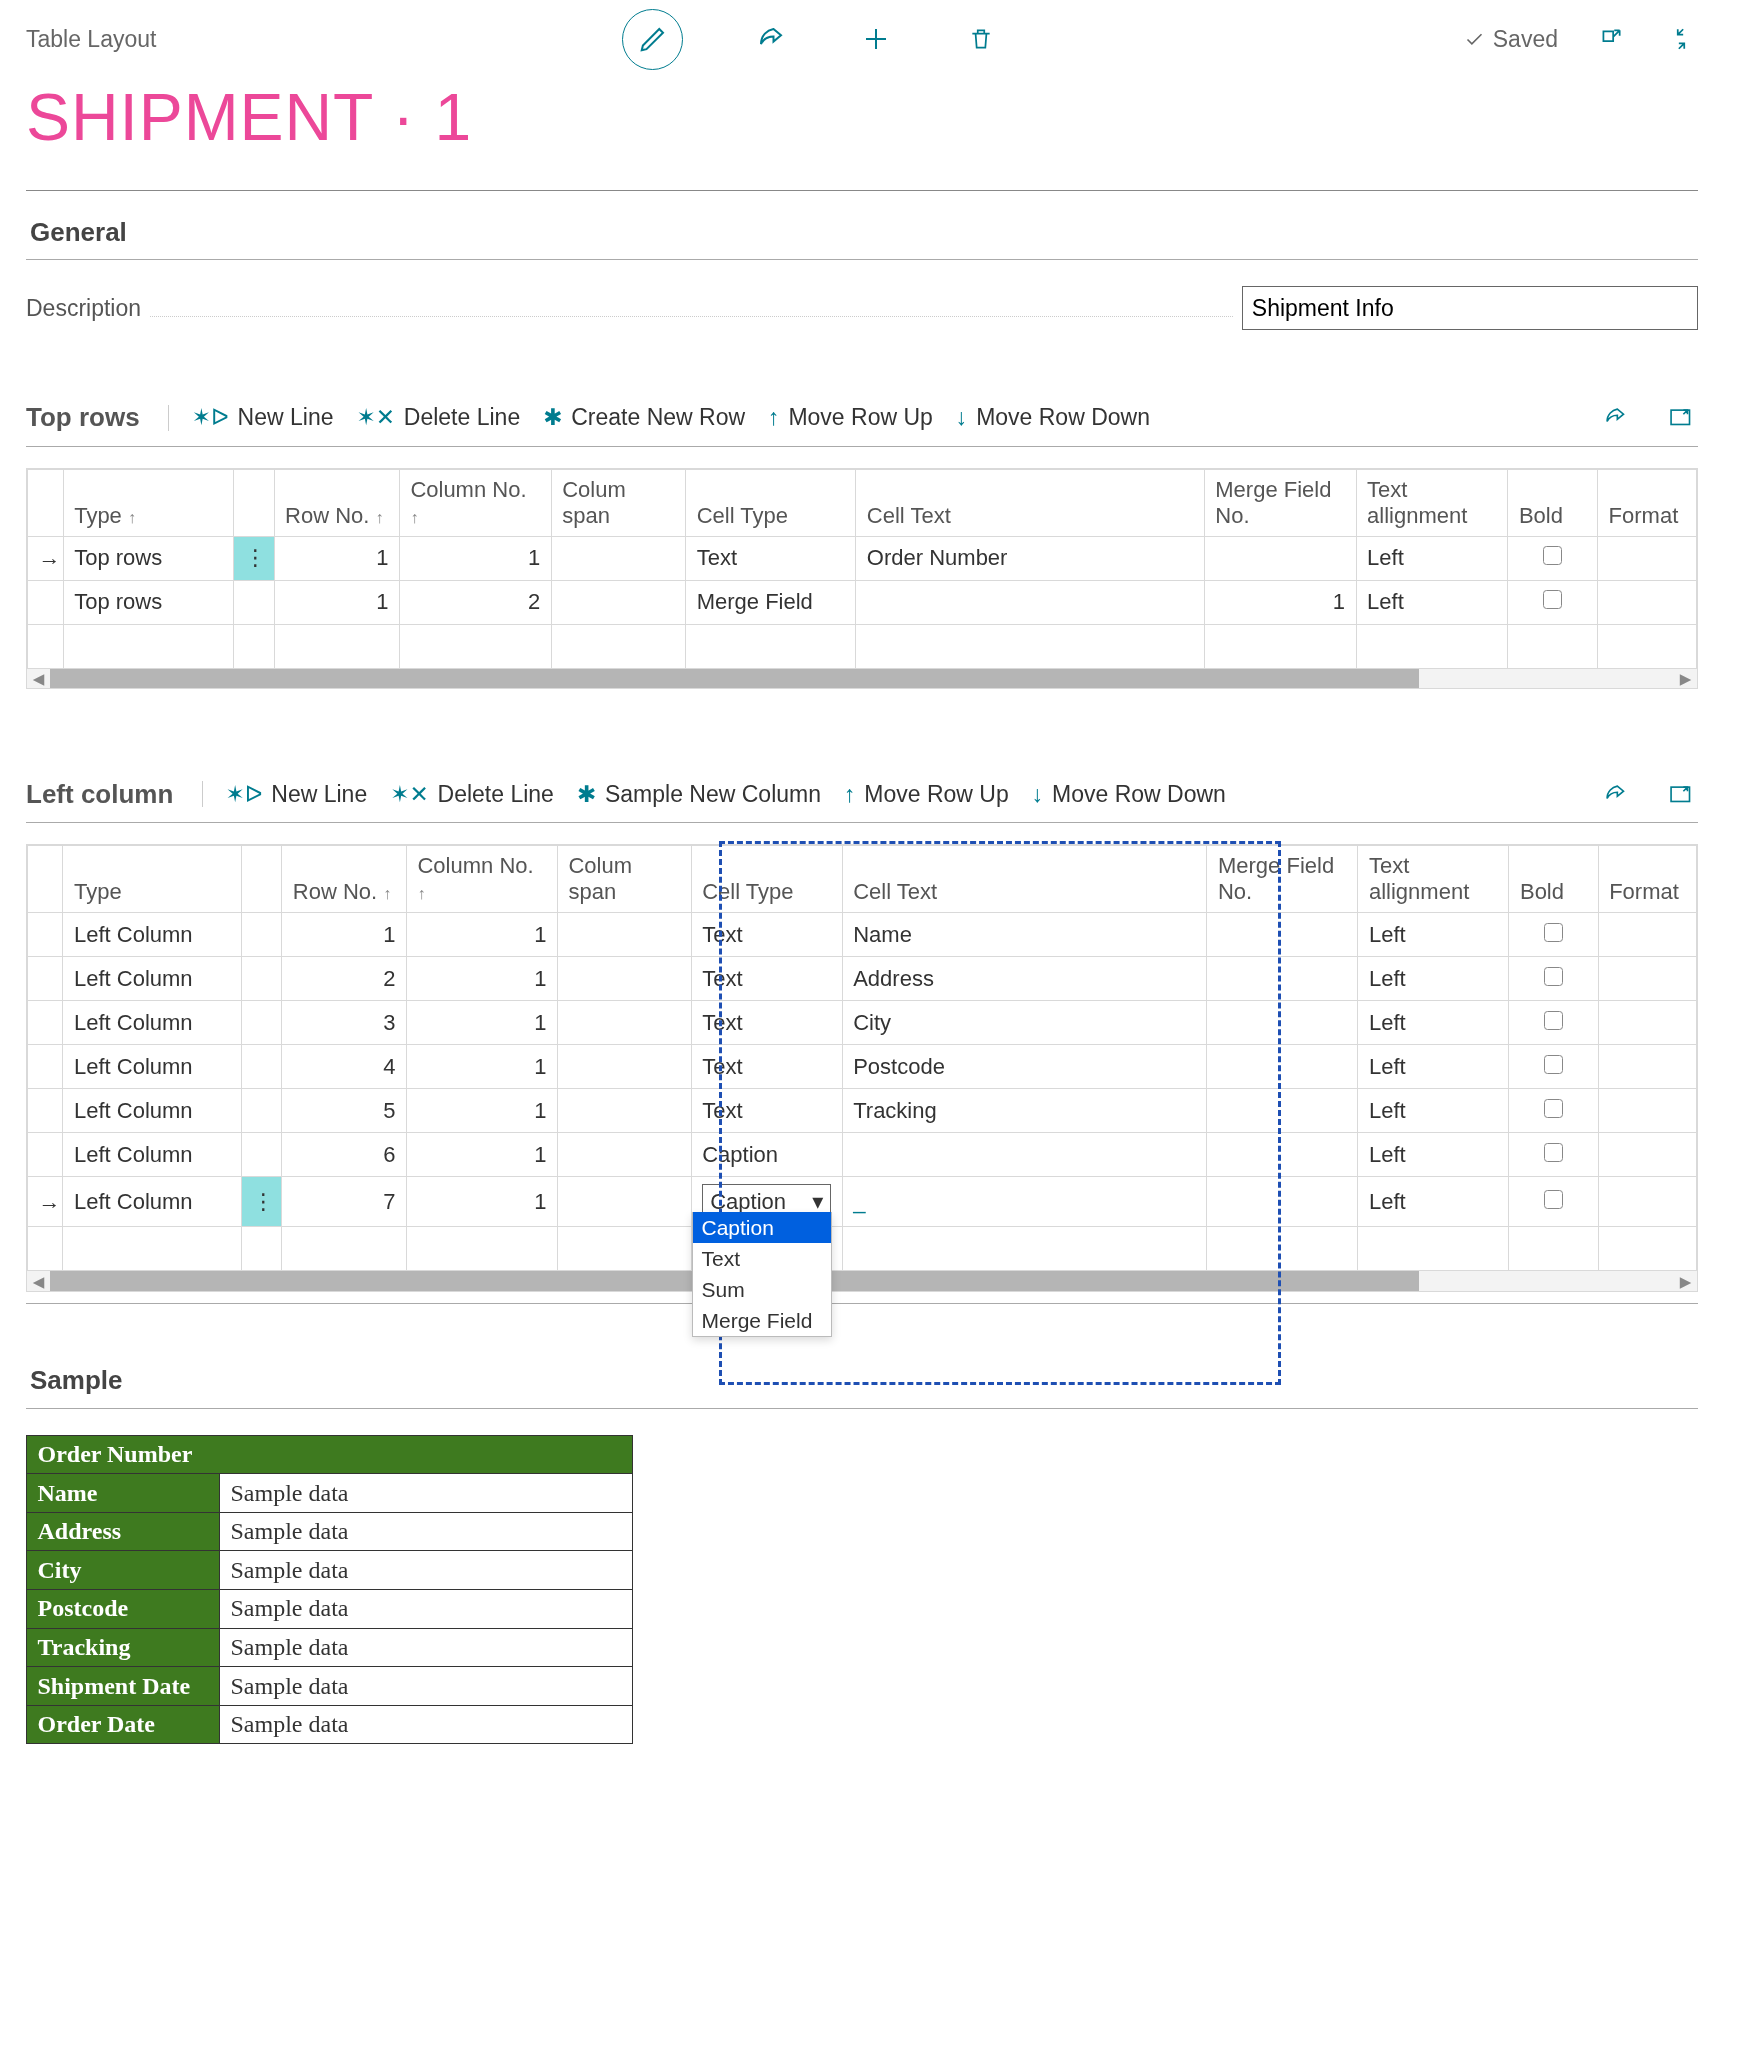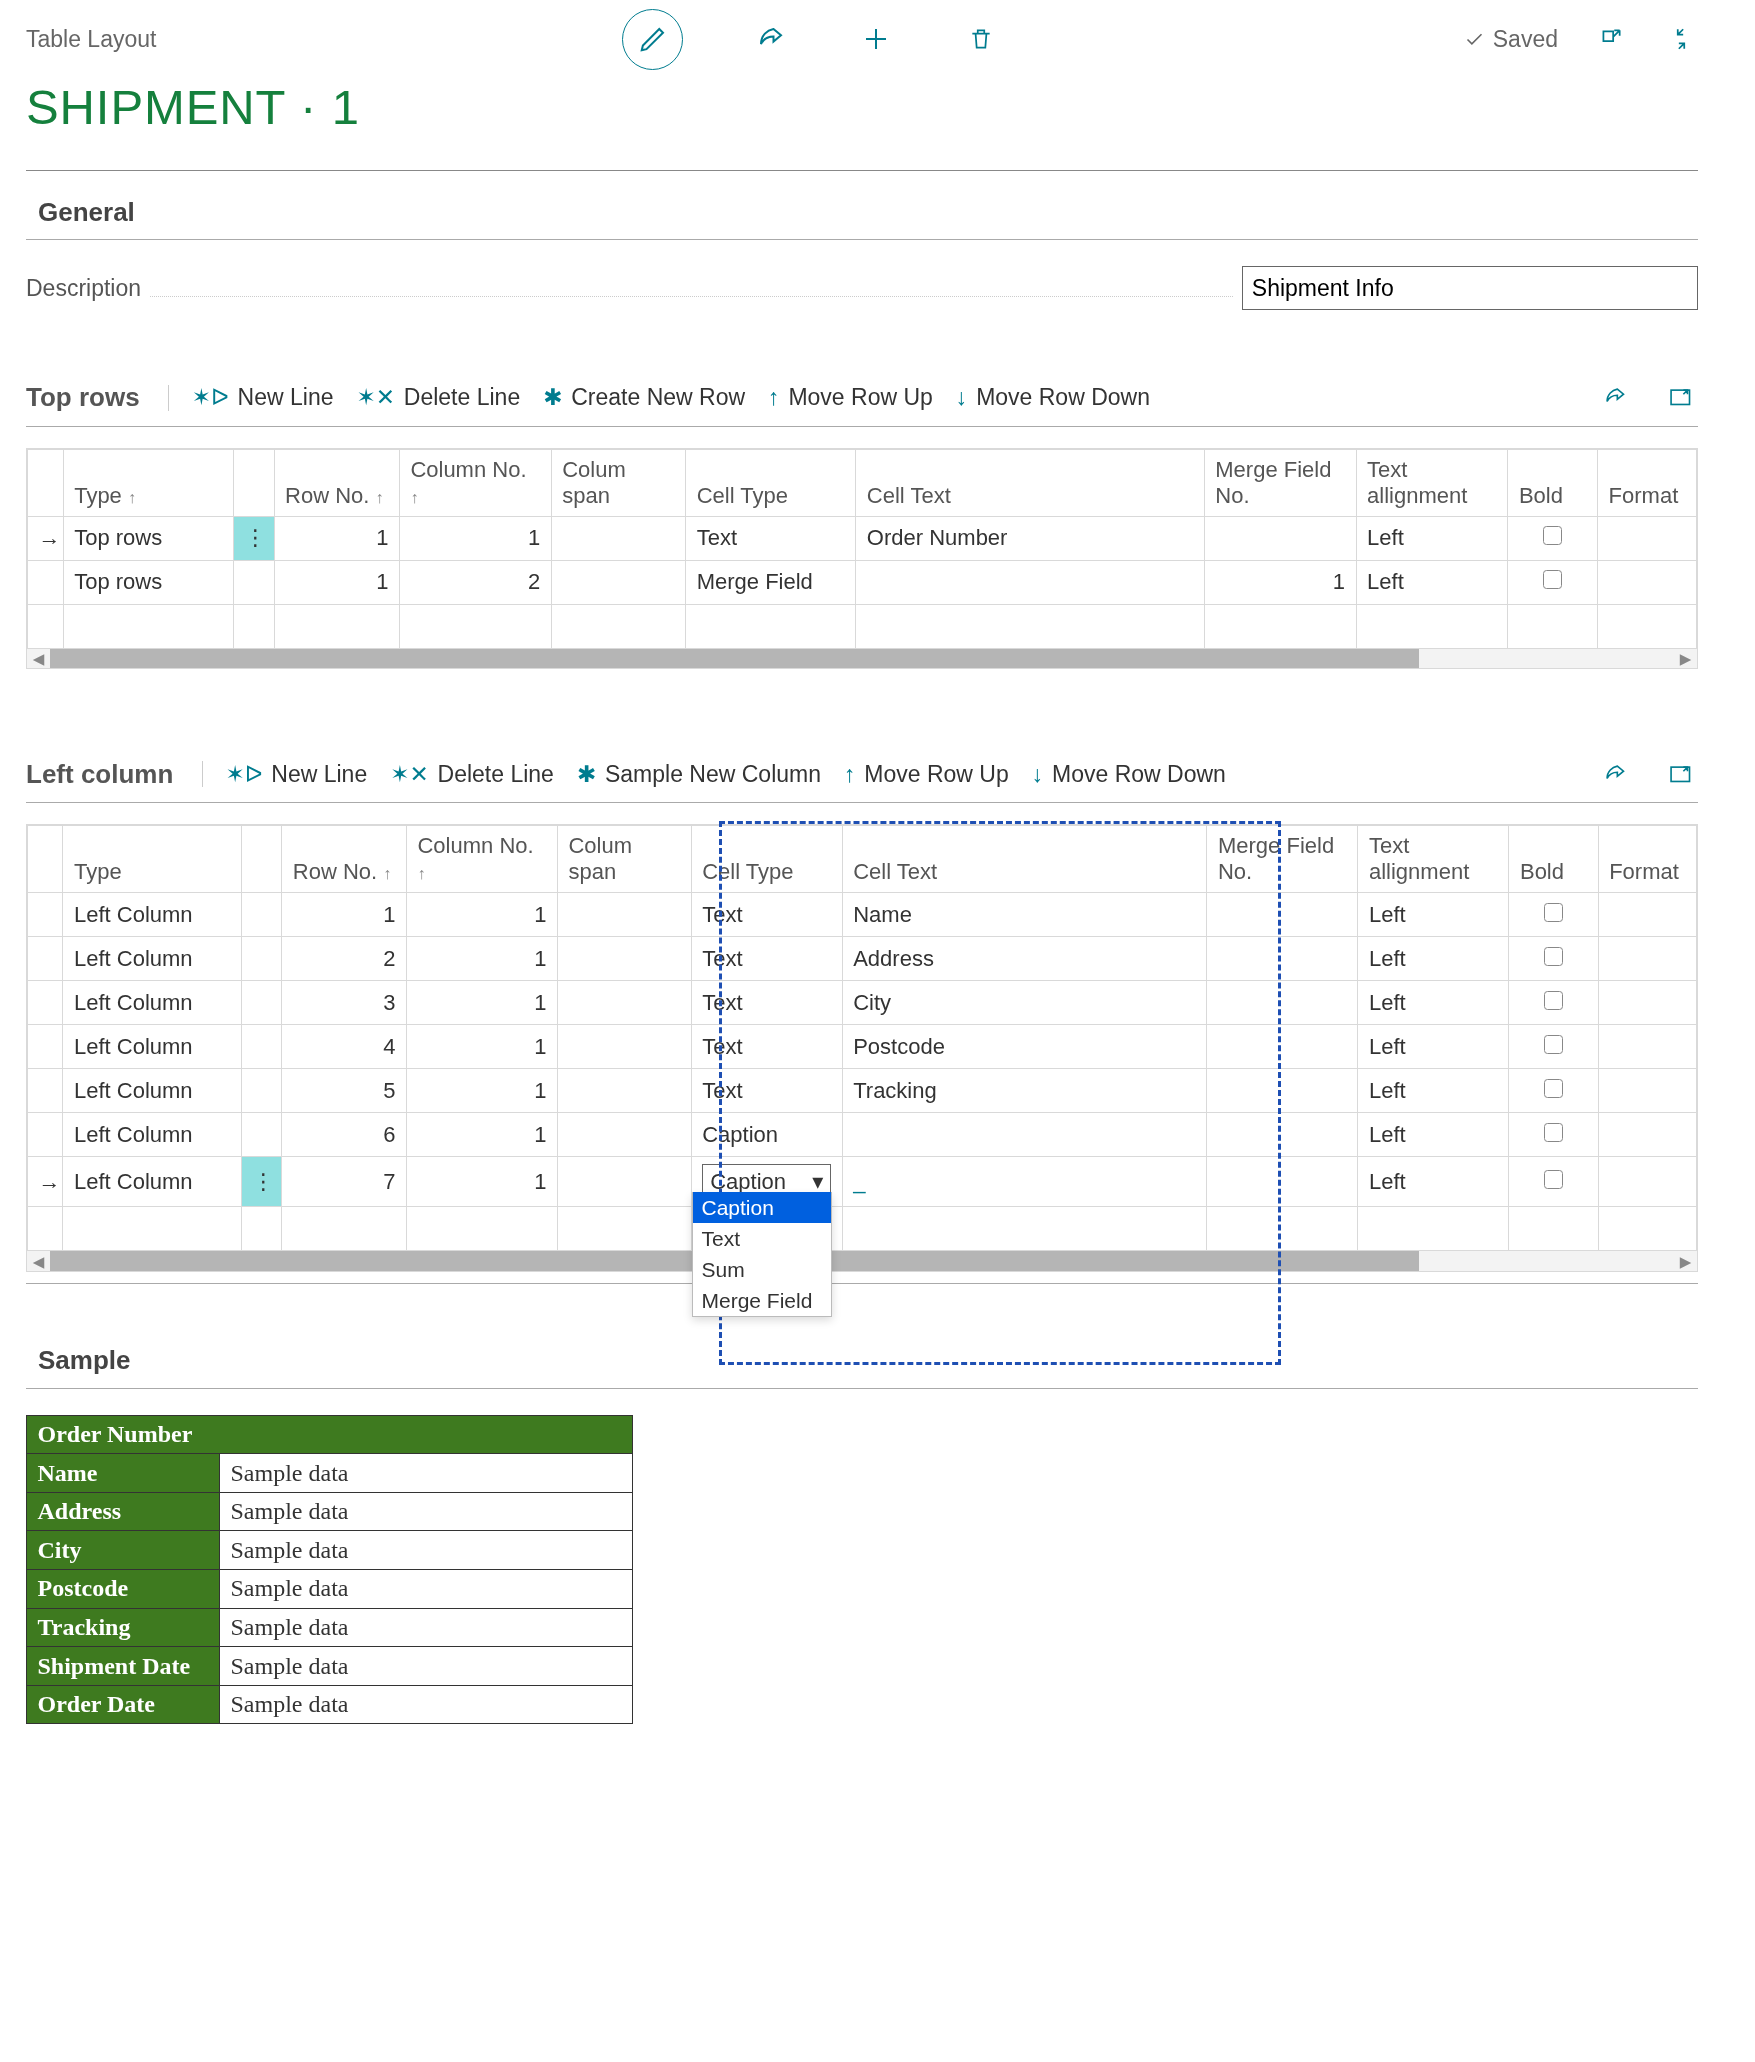--- a/index.html
+++ b/index.html
@@ -5,23 +5,23 @@
   * { box-sizing: border-box; }
   html, body { margin:0; padding:0; font-family:"Segoe UI", Arial, sans-serif; font-size:23px; color:#333; background:#fff; }
   .page { width:1724px; height:2063px; padding:8.8px 26px 35px 26px; overflow:hidden; }
   .top-bar { display:flex; align-items:center; height:61px; }
   .top-bar .breadcrumb { color:#666; font-size:23px; flex:0 0 auto; }
   .top-bar .center-actions { display:flex; align-items:center; gap:70px; margin-left:auto; }
   .top-bar .right-actions { display:flex; align-items:center; gap:35px; margin-left:auto; }
   .icon-btn { display:inline-flex; align-items:center; justify-content:center; width:35px; height:35px; color:#007c8f; }
   .circle-btn { width:61px; height:61px; border:1.8px solid #007c8f; border-radius:50%; display:flex; align-items:center; justify-content:center; }
   .saved { display:inline-flex; align-items:center; gap:8px; color:#666; font-size:23px; }
-  .page-title { font-size:49px; font-weight:300; letter-spacing:0.9px; color:#15803d; margin:8.8px 0 35px 0; }
+  .page-title { font-size:66px; font-weight:300; letter-spacing:0.9px; color:#ec4899; margin:8.8px 0 35px 0; }
   .hr { border:none; border-top:1.8px solid #888; margin:0 0 7px 0; }
-  .section-header { font-size:26px; font-weight:600; color:#444; margin:26px 0 7px 12px; }
+  .section-header { font-size:26px; font-weight:600; color:#444; margin:26px 0 7px 4px; }
   .section-header.expand::after{ content:" \203A"; color:#aaa;}
   .hr-light { border:none; border-top:0.9px solid #aaa; }
   .form-row { display:flex; gap:53px; margin-top:26px; }
   .form-field { display:flex; align-items:center; flex:1; }
   .form-field label { color:#555; }
   .dots { flex:1; border-bottom:1.8px dotted #ccc; margin:0 8.8px 5.3px 8.8px; height:1em; }
   .form-field input { height:44px; border:0.9px solid #666; font-size:23px; padding:0 8.8px; width:456px; }
   .form-field input.right { text-align:right; }
 
   .subpage-bar { display:flex; align-items:center; gap:23px; margin-top:70px; }

